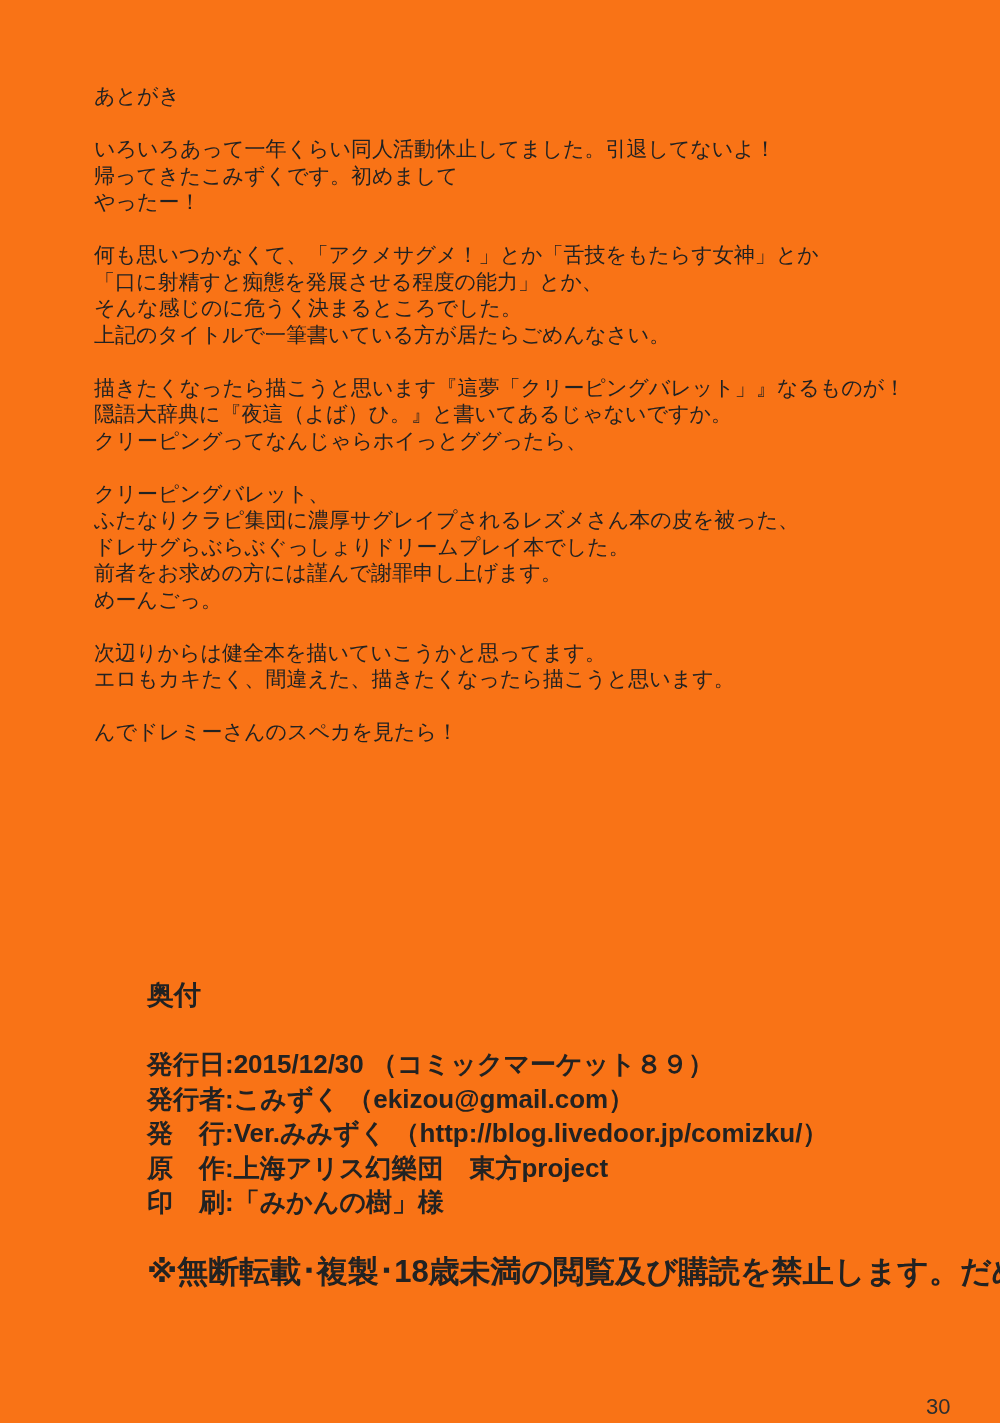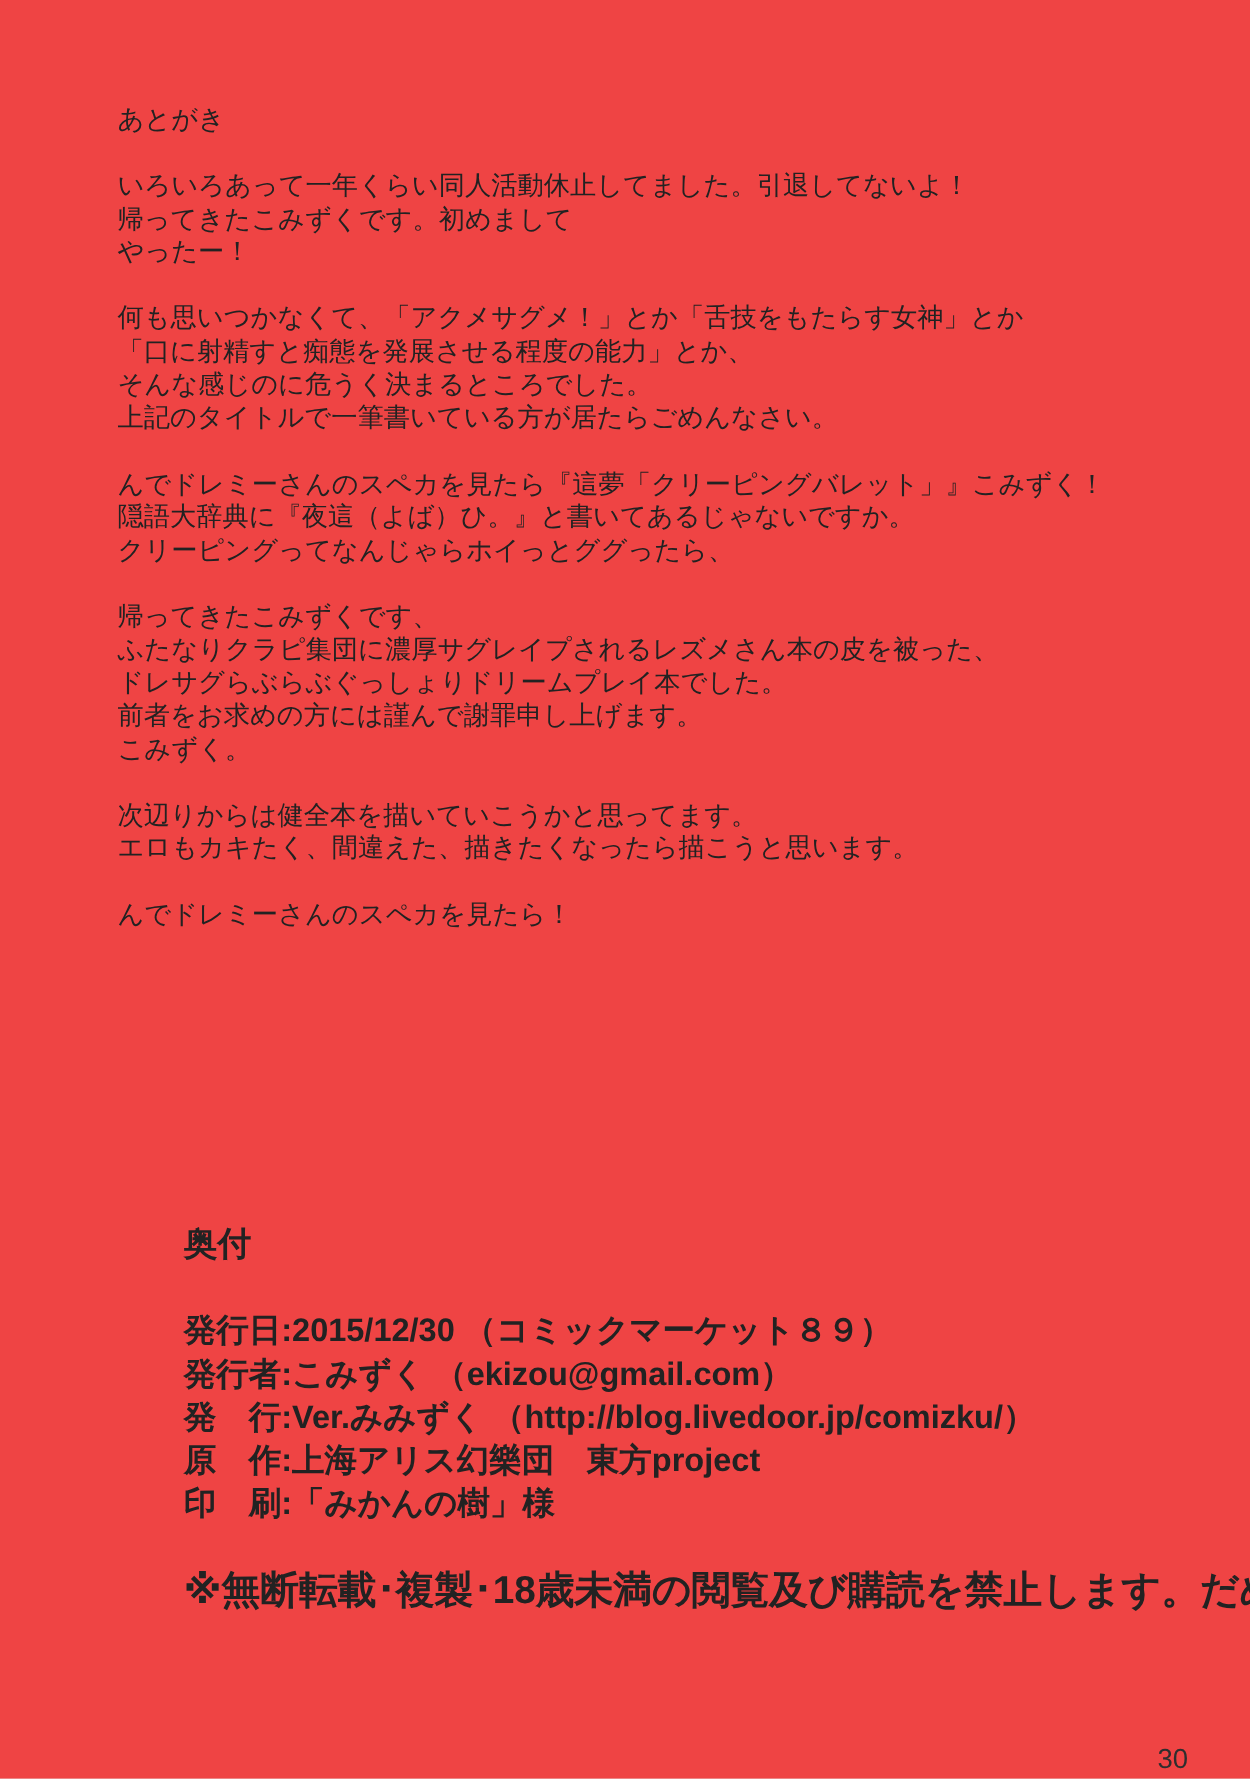--- a/index.html
+++ b/index.html
@@ -5,21 +5,21 @@
   html, body {
     margin: 0;
     padding: 0;
     background: #e8e8e8;
   }
   .page {
     position: relative;
     width: 1000px;
     height: 1423px;
     margin: 0 auto;
-    background: #ef4444;
+    background: #f97316;
     overflow: hidden;
     font-family: "Liberation Sans", "DejaVu Sans", sans-serif;
     color: #222222;
   }
   .afterword-heading {
     position: absolute;
     left: 94px;
     top: 83px;
     font-size: 21px;
     line-height: 26.5px;
@@ -90,29 +90,29 @@
   <div class="afterword-body">
       <div class="line">いろいろあって一年くらい同人活動休止してました。引退してないよ！</div>
       <div class="line">帰ってきたこみずくです。初めまして</div>
       <div class="line">やったー！</div>
       <div class="line"></div>
       <div class="line">何も思いつかなくて、「アクメサグメ！」とか「舌技をもたらす女神」とか</div>
       <div class="line">「口に射精すと痴態を発展させる程度の能力」とか、</div>
       <div class="line">そんな感じのに危うく決まるところでした。</div>
       <div class="line">上記のタイトルで一筆書いている方が居たらごめんなさい。</div>
       <div class="line"></div>
-      <div class="line">んでドレミーさんのスペカを見たら『這夢「クリーピングバレット」』こみずく！</div>
+      <div class="line">描きたくなったら描こうと思います『這夢「クリーピングバレット」』なるものが！</div>
       <div class="line">隠語大辞典に『夜這（よば）ひ。』と書いてあるじゃないですか。</div>
       <div class="line">クリーピングってなんじゃらホイっとググったら、</div>
       <div class="line"></div>
-      <div class="line">帰ってきたこみずくです、</div>
+      <div class="line">クリーピングバレット、</div>
       <div class="line">ふたなりクラピ集団に濃厚サグレイプされるレズメさん本の皮を被った、</div>
       <div class="line">ドレサグらぶらぶぐっしょりドリームプレイ本でした。</div>
       <div class="line">前者をお求めの方には謹んで謝罪申し上げます。</div>
-      <div class="line">こみずく。</div>
+      <div class="line">めーんごっ。</div>
       <div class="line"></div>
       <div class="line">次辺りからは健全本を描いていこうかと思ってます。</div>
       <div class="line">エロもカキたく、間違えた、描きたくなったら描こうと思います。</div>
       <div class="line"></div>
       <div class="line">んでドレミーさんのスペカを見たら！</div>
     </div>
 
   <div class="colophon-heading">奥付</div>
 
   <div class="colophon-body">

